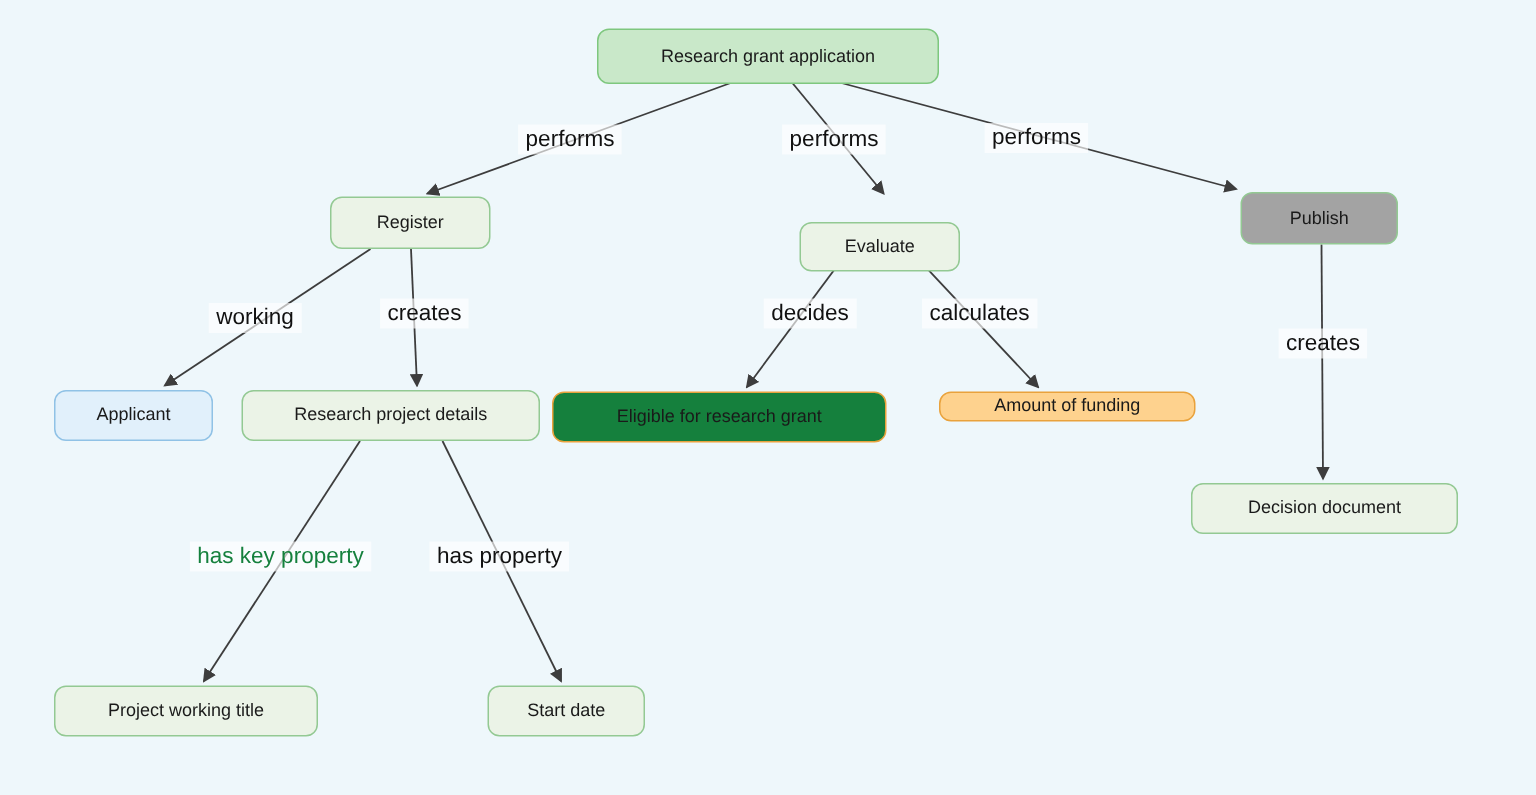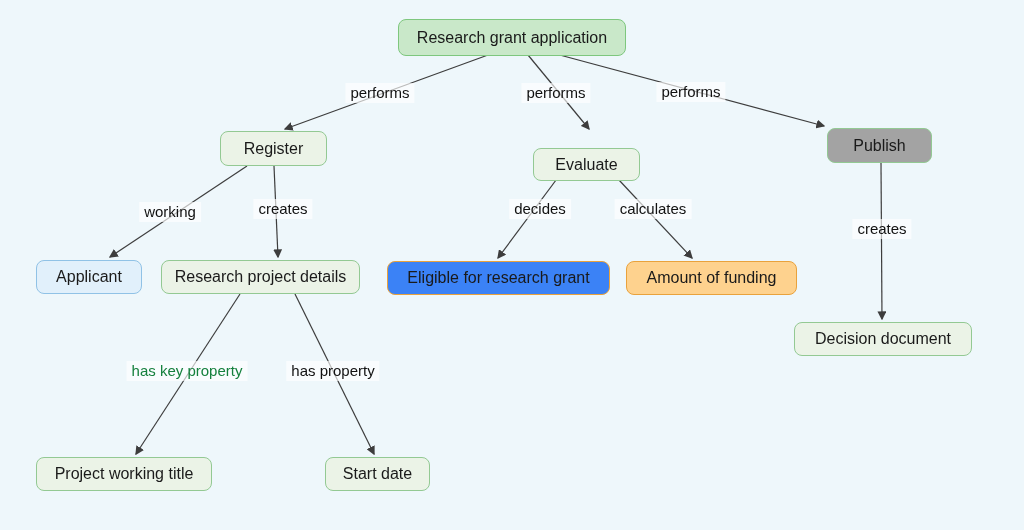--- a/index.html
+++ b/index.html
@@ -11,21 +11,21 @@
   }
   #edges-svg{position:absolute;left:0;top:0;}
   .node{
     position:absolute;
     box-sizing:border-box;
     border:1px solid;
     border-radius:8px;
     display:flex;
     align-items:center;
     justify-content:center;
-    font-size:16px;
+    font-size:12px;
     line-height:1.1;
     white-space:nowrap;
     cursor:default;
   }
   .edge-label{
     position:absolute;
     transform:translate(-50%,-50%);
     font-size:15px;
     line-height:1.2;
     padding:1px 5px;
@@ -52,22 +52,22 @@
       <line x1="881" y1="163" x2="882" y2="319" stroke="#3d3d3d" stroke-width="1.2" marker-end="url(#arrowhead)"></line>
       <line x1="240" y1="294" x2="136" y2="454" stroke="#3d3d3d" stroke-width="1.2" marker-end="url(#arrowhead)"></line>
       <line x1="295" y1="294" x2="374" y2="454" stroke="#3d3d3d" stroke-width="1.2" marker-end="url(#arrowhead)"></line>
     </svg>
     <div class="node" style="left: 398px; top: 19px; width: 228px; height: 37px; background: rgb(201, 232, 201); border-color: rgb(126, 199, 126); color: rgb(26, 26, 26);">Research grant application</div>
     <div class="node" style="left: 220px; top: 131px; width: 107px; height: 35px; background: rgb(235, 243, 231); border-color: rgb(147, 201, 147); color: rgb(26, 26, 26);">Register</div>
     <div class="node" style="left: 533px; top: 148px; width: 107px; height: 33px; background: rgb(235, 243, 231); border-color: rgb(147, 201, 147); color: rgb(26, 26, 26);">Evaluate</div>
     <div class="node" style="left: 827px; top: 128px; width: 105px; height: 35px; background: #a3a3a3; border-color: rgb(147, 201, 147); color: rgb(26, 26, 26);">Publish</div>
     <div class="node" style="left: 36px; top: 260px; width: 106px; height: 34px; background: rgb(225, 240, 251); border-color: rgb(144, 194, 230); color: rgb(26, 26, 26);">Applicant</div>
     <div class="node" style="left: 161px; top: 260px; width: 199px; height: 34px; background: rgb(235, 243, 231); border-color: rgb(147, 201, 147); color: rgb(26, 26, 26);">Research project details</div>
-    <div class="node" style="left: 387px; top: 261px; width: 223px; height: 34px; background: #3b82f6; border-color: rgb(233, 162, 60); color: rgb(26, 26, 26);">Eligible for research grant</div>
-    <div class="node" style="left: 626px; top: 261px; width: 171px; height: 34px; background: rgb(254, 210, 142); border-color: rgb(233, 162, 60); color: rgb(26, 26, 26);">Amount of funding</div>
+    <div class="node" style="left: 368px; top: 261px; width: 223px; height: 34px; background: #15803d; border-color: rgb(233, 162, 60); color: rgb(26, 26, 26);">Eligible for research grant</div>
+    <div class="node" style="left: 626px; top: 261px; width: 171px; height: 20px; background: rgb(254, 210, 142); border-color: rgb(233, 162, 60); color: rgb(26, 26, 26);">Amount of funding</div>
     <div class="node" style="left: 794px; top: 322px; width: 178px; height: 34px; background: rgb(235, 243, 231); border-color: rgb(147, 201, 147); color: rgb(26, 26, 26); text-align: right;">Decision document</div>
     <div class="node" style="left: 36px; top: 457px; width: 176px; height: 34px; background: rgb(235, 243, 231); border-color: rgb(147, 201, 147); color: rgb(26, 26, 26);">Project working title</div>
     <div class="node" style="left: 325px; top: 457px; width: 105px; height: 34px; background: rgb(235, 243, 231); border-color: rgb(147, 201, 147); color: rgb(26, 26, 26);">Start date</div>
     <div class="edge-label" style="left: 380px; top: 93px; background: rgba(255, 255, 255, 0.65); color: rgb(17, 17, 17);">performs</div>
     <div class="edge-label" style="left: 556px; top: 93px; background: rgba(255, 255, 255, 0.65); color: rgb(17, 17, 17);">performs</div>
     <div class="edge-label" style="left: 691px; top: 92px; background: rgba(255, 255, 255, 0.65); color: rgb(17, 17, 17);">performs</div>
     <div class="edge-label" style="left: 170px; top: 212px; background: rgba(255, 255, 255, 0.65); color: rgb(17, 17, 17);">working</div>
     <div class="edge-label" style="left: 283px; top: 209px; background: rgba(255, 255, 255, 0.65); color: rgb(17, 17, 17);">creates</div>
     <div class="edge-label" style="left: 540px; top: 209px; background: rgba(255, 255, 255, 0.65); color: rgb(17, 17, 17);">decides</div>
     <div class="edge-label" style="left: 653px; top: 209px; background: rgba(255, 255, 255, 0.65); color: rgb(17, 17, 17);">calculates</div>

